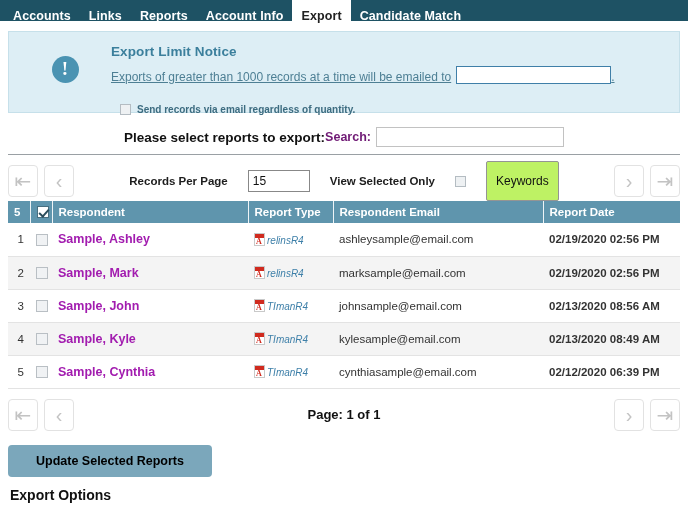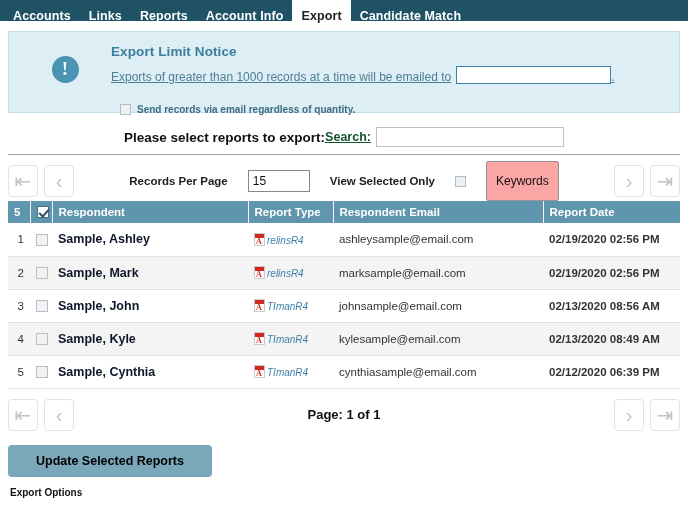--- a/index.html
+++ b/index.html
@@ -116,23 +116,22 @@
   }
   #select-title {
     font-size: 13.5px;
     font-weight: bold;
     color: #111111;
   }
   #search-group { display: flex; align-items: center; }
   #search-label {
     font-size: 12.5px;
     font-weight: bold;
-    color: #14532d;
+    color: #701a75;
     margin-right: 5px;
-    text-decoration: underline;
   }
   #search-input {
     width: 188px;
     height: 20px;
     border: 1px solid #c2c2c2;
     background: #ffffff;
     font-size: 11px;
     padding: 1px 4px;
     font-family: "Liberation Sans", sans-serif;
   }
@@ -169,21 +168,21 @@
     width: 62px; height: 22px;
     border: 1px solid #888888;
     background: #ffffff;
     font-size: 12px;
     padding: 1px 4px;
     font-family: "Liberation Sans", sans-serif;
     color: #111;
   }
   #keywords-btn {
     border: 1px solid #949494;
-    background: #fca5a5;
+    background: #bef264;
     font-size: 12px;
     padding: 12px 9px;
     color: #111111;
     border-radius: 2px;
     font-family: "Liberation Sans", sans-serif;
   }
   #page-indicator {
     font-size: 13px;
     font-weight: bold;
     color: #111111;
@@ -237,21 +236,21 @@
     padding: 0 6px;
     border-bottom: 1px solid #e3e3e3;
     color: #333333;
     vertical-align: middle;
   }
   tr.row-odd td { background: #ffffff; }
   tr.row-even td { background: #f4f4f4; }
   td.c-num { text-align: right; padding: 0 2px 0 6px; font-size: 11.5px; color: #3a3a3a; }
   td.c-chk { padding: 0 2px; }
   td.c-name a {
-    color: #0f172a;
+    color: #a21caf;
     font-weight: bold;
     font-size: 12.5px;
     text-decoration: none;
   }
   td.c-type { white-space: nowrap; }
   td.c-type a {
     color: #3d7fa8;
     font-size: 10px;
     text-decoration: none;
     vertical-align: middle;
@@ -301,21 +300,21 @@
     background: #7ba7bb;
     color: #000000;
     font-size: 12.5px;
     font-weight: bold;
     border: none;
     border-radius: 4px;
     font-family: "Liberation Sans", sans-serif;
   }
   #export-options-label {
     margin: 10px 0 0 10px;
-    font-size: 10px;
+    font-size: 14px;
     font-weight: bold;
     color: #111111;
   }
 </style>
 </head>
 <body>
 
 
 
 

